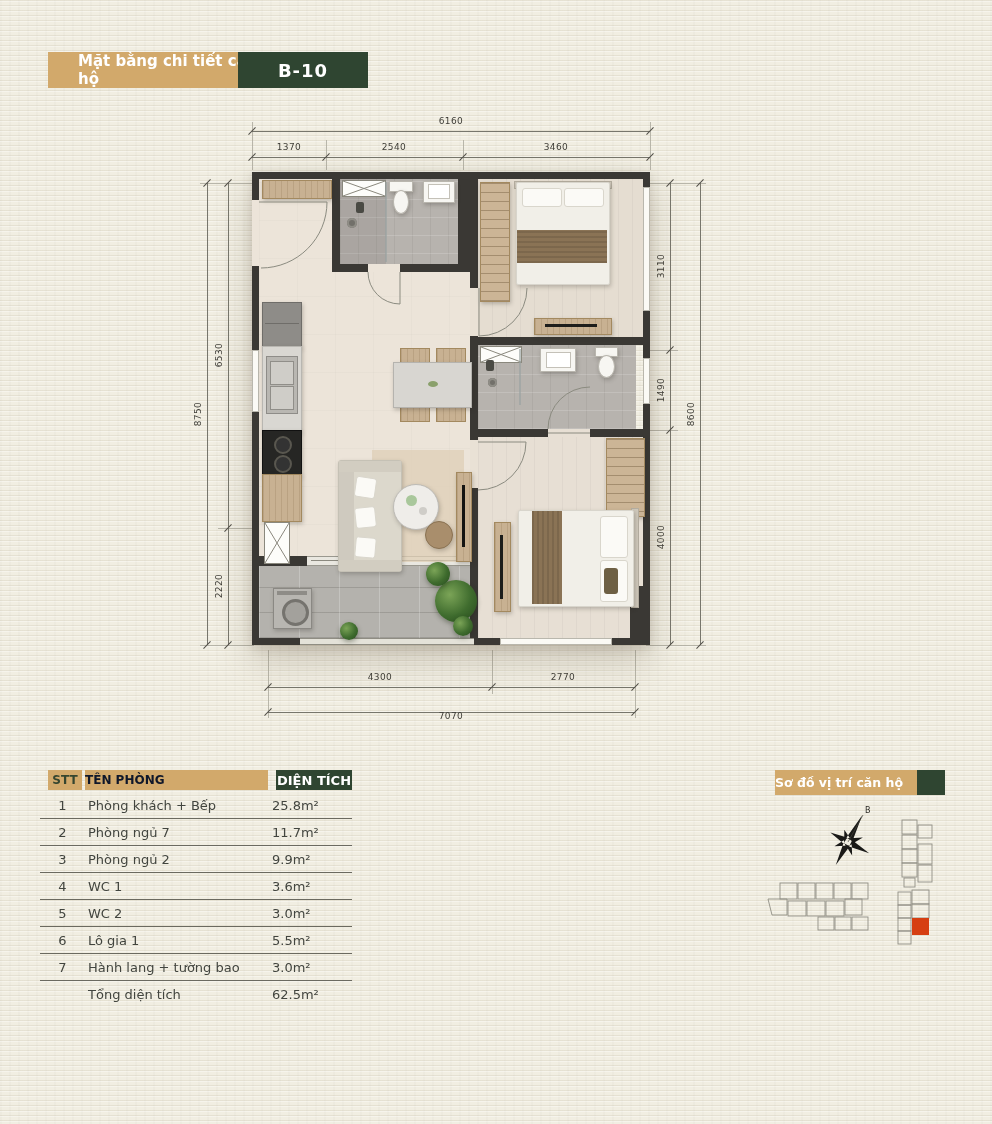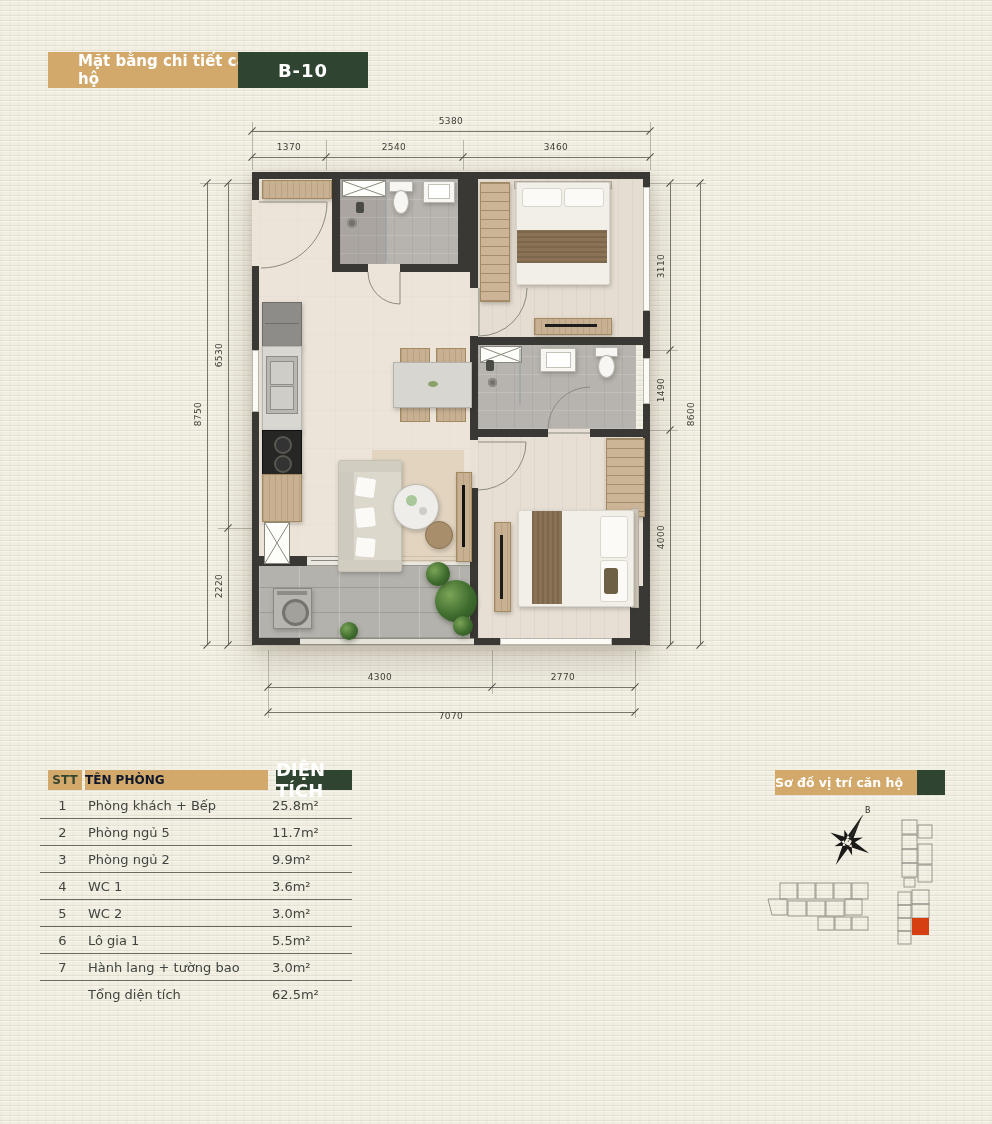--- a/index.html
+++ b/index.html
@@ -56,21 +56,21 @@
   <div class="ext" style="left:463px;top:140px;width:1px;height:30px"></div>
   <div class="ext" style="left:650px;top:122px;width:1px;height:48px"></div>
   <div class="dline" style="left:252px;top:131px;width:398px;height:1px"></div>
   <div class="dline" style="left:252px;top:157px;width:398px;height:1px"></div>
   <div class="tick" style="left:252px;top:131px"></div>
     <div class="tick" style="left:650px;top:131px"></div>
   <div class="tick" style="left:252px;top:157px"></div>
     <div class="tick" style="left:326px;top:157px"></div>
   <div class="tick" style="left:463px;top:157px"></div>
     <div class="tick" style="left:650px;top:157px"></div>
-  <span class="dimlabel" style="left:451px;top:121px">5380</span>
+  <span class="dimlabel" style="left:451px;top:121px">6160</span>
   <span class="dimlabel" style="left:289px;top:147px">1370</span>
   <span class="dimlabel" style="left:394px;top:147px">2540</span>
   <span class="dimlabel" style="left:556px;top:147px">3460</span>
 
   <div class="ext" style="left:268px;top:650px;width:1px;height:68px"></div>
   <div class="ext" style="left:492px;top:650px;width:1px;height:44px"></div>
   <div class="ext" style="left:635px;top:650px;width:1px;height:68px"></div>
   <div class="dline" style="left:268px;top:687px;width:367px;height:1px"></div>
   <div class="dline" style="left:268px;top:712px;width:367px;height:1px"></div>
   <div class="tick" style="left:268px;top:687px"></div>
@@ -273,31 +273,31 @@
         <line x1="134" y1="10" x2="134" y2="90"></line>
         <line x1="268" y1="177" x2="268" y2="233"></line>
       </g>
     </svg>
   </div>
 
   <div id="area-table">
     <div style="position:relative;height:20px;display:flex">
       <div class="hdr-tan" style="width:34px;justify-content:center;font-size:12px;color:#35452f;margin-left:8px">STT</div>
       <div class="hdr-tan" style="flex:1;font-size:12px;color:#0f172a;margin-left:3px">TÊN PHÒNG</div>
-      <div class="hdr-green" style="width:76px;font-size:18px;margin-left:8px">DIỆN TÍCH</div>
+      <div class="hdr-green" style="width:76px;font-size:13px;margin-left:8px">DIỆN TÍCH</div>
     </div>
     <div style="height:2px"></div>
     <div class="t-row">
         <div class="c-stt">1</div>
         <div class="c-name">Phòng khách + Bếp</div>
         <div class="c-area">25.8m²</div>
       </div>
     <div class="t-row">
         <div class="c-stt">2</div>
-        <div class="c-name">Phòng ngủ 5</div>
+        <div class="c-name">Phòng ngủ 7</div>
         <div class="c-area">11.7m²</div>
       </div>
     <div class="t-row">
         <div class="c-stt">3</div>
         <div class="c-name">Phòng ngủ 2</div>
         <div class="c-area">9.9m²</div>
       </div>
     <div class="t-row">
         <div class="c-stt">4</div>
         <div class="c-name">WC 1</div>

